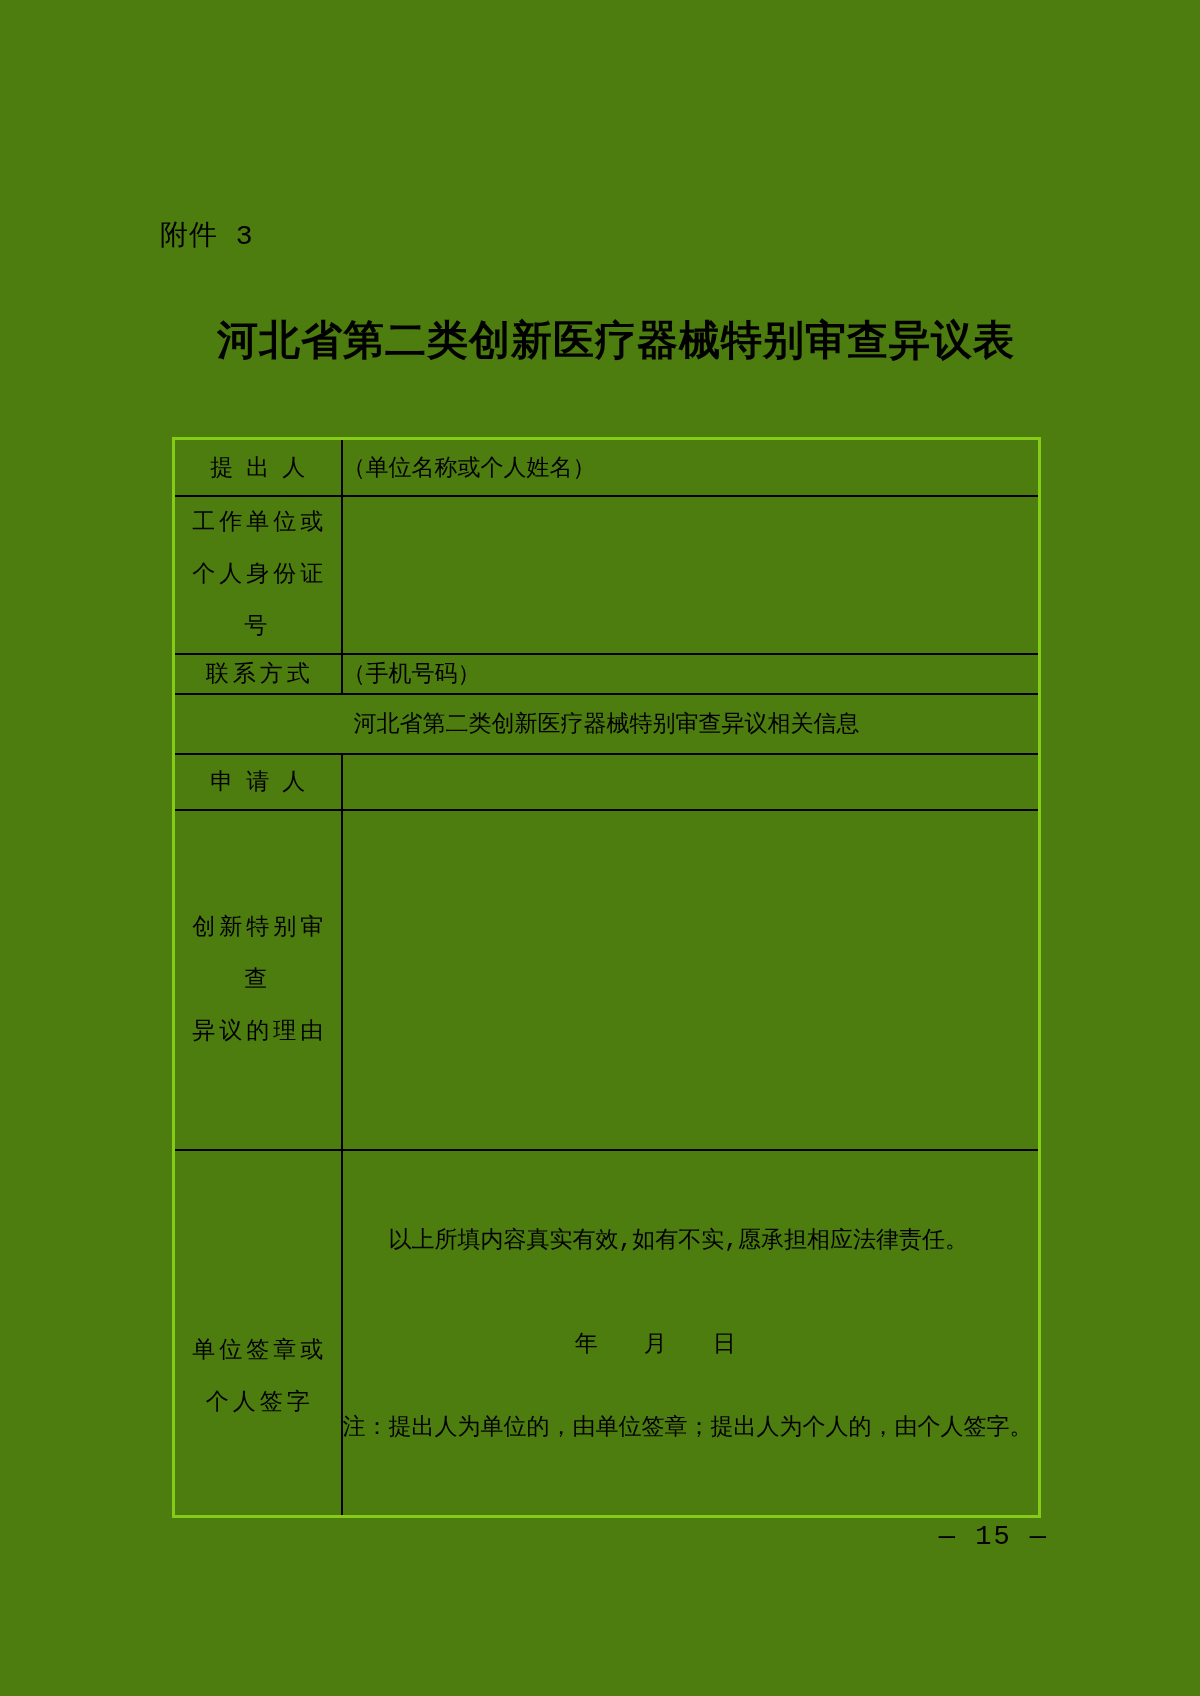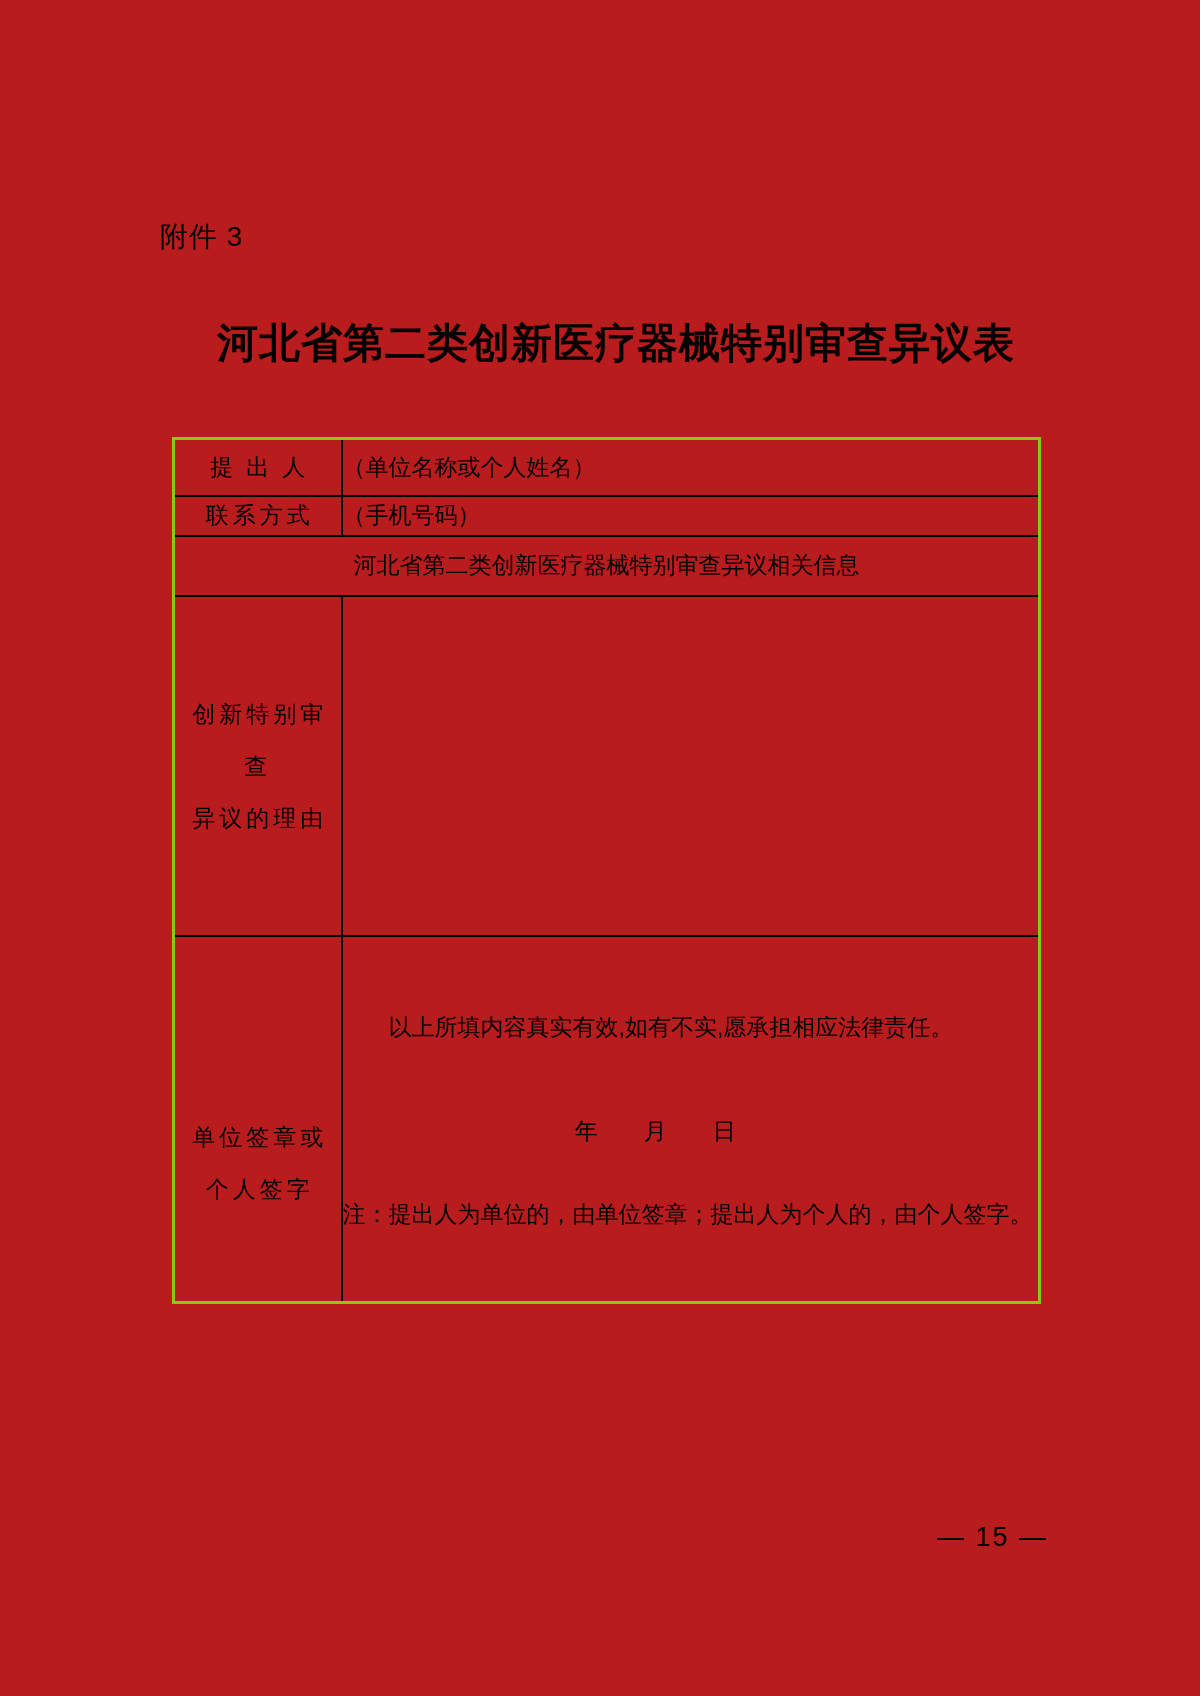--- a/index.html
+++ b/index.html
@@ -1,22 +1,22 @@
 <!DOCTYPE html>
 <html><head>
 <meta charset="utf-8">
 <style>
   html, body { margin: 0; padding: 0; background: #ffffff; }
   .page {
     position: relative;
     width: 1200px;
     height: 1696px;
-    background: #b91c1c;
+    background: #4d7c0f;
     color: #000000;
-    font-family: Liberation Sans, sans-serif;
+    font-family: Liberation Mono, monospace;
     overflow: hidden;
   }
   .attachment {
     position: absolute;
     left: 160px;
     top: 220px;
     font-size: 28px;
     line-height: 34px;
     letter-spacing: 1px;
   }
@@ -112,37 +112,50 @@
     <tbody>
         <tr class="r1">
       <td class="label-cell">
         <span class="ls3">提出人</span>
       </td>
       <td class="value-cell" colspan="3">
         <span>（单位名称或个人姓名）</span>
       </td>
     </tr>
 
+    <tr class="r2">
+      <td class="label-cell">
+        <div class="label-line"><span class="ls1">工作单位或</span></div>
+        <div class="label-line"><span class="ls1">个人身份证号</span></div>
+      </td>
+      <td class="value-cell" colspan="3"></td>
+    </tr>
 
     <tr class="r3">
       <td class="label-cell">
         <span class="ls1">联系方式</span>
       </td>
       <td class="value-cell" colspan="3">
         <span>（手机号码）</span>
       </td>
     </tr>
 
     <tr class="r4">
       <td class="section-header-cell" colspan="4">
         <span>河北省第二类创新医疗器械特别审查异议相关信息</span>
       </td>
     </tr>
 
 
+    <tr class="r6">
+      <td class="label-cell">
+        <span class="ls3">申请人</span>
+      </td>
+      <td class="value-cell" colspan="3"></td>
+    </tr>
 
     <tr class="r7">
       <td class="label-cell">
         <div class="label-line"><span class="ls1">创新特别审查</span></div>
         <div class="label-line"><span class="ls1">异议的理由</span></div>
       </td>
       <td class="value-cell" colspan="3"></td>
     </tr>
 
     <tr class="r8">

